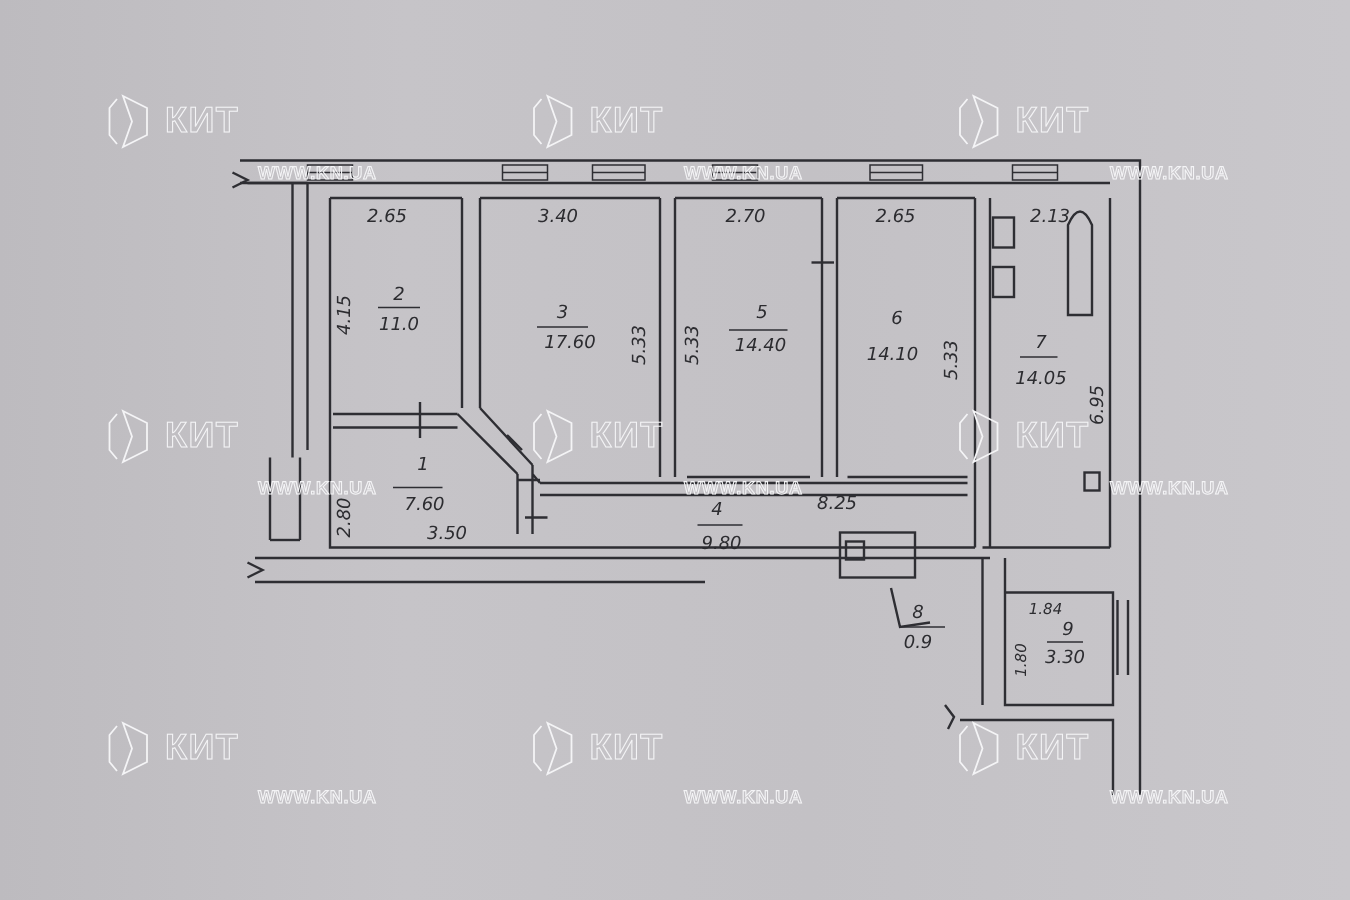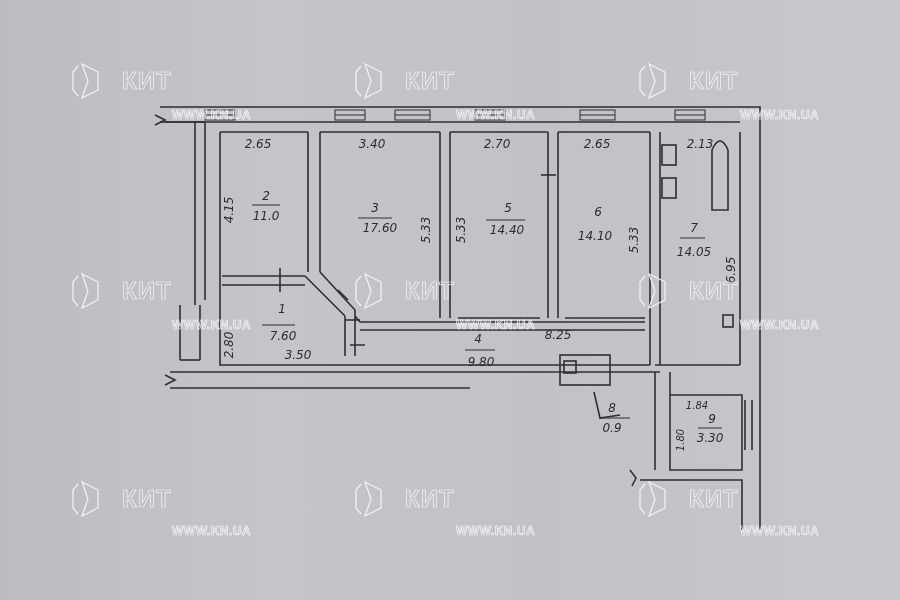--- a/index.html
+++ b/index.html
@@ -2,21 +2,21 @@
 <html><head>
 <meta charset="utf-8">
 <style>
   html,body{margin:0;padding:0;}
   body{width:900px;height:600px;overflow:hidden;background:#c4c2c6;position:relative;font-family:"DejaVu Sans",sans-serif;}
   #paper{position:absolute;left:0;top:0;width:900px;height:600px;
     background:linear-gradient(90deg,#bdbbbf 0%,#c6c4c8 30%,#c3c1c5 60%,#c9c7cb 100%);}
   svg#plan{position:absolute;left:0;top:0;}
   .hand{font-family:"DejaVu Sans",sans-serif;font-style:italic;fill:#2c2c30;}
   .wm{position:absolute;color:transparent;-webkit-text-stroke:0.7px #f4f4f6;font-family:"Liberation Sans",sans-serif;}
-  .wm-logo{display:flex;align-items:center;gap:18px;}
+  .wm-logo{display:flex;align-items:center;gap:6px;}
   .wm-logo .txt{font-size:24px;font-weight:bold;letter-spacing:1px;}
   .wm-url{font-size:12px;letter-spacing:0.5px;font-weight:bold;}
 </style>
 </head>
 <body>
 
 <div id="paper"></div>
 
 <svg id="plan" width="900" height="600" viewBox="0 0 900 600">
   <g stroke="#2e2e33" stroke-width="1.6" fill="none">

